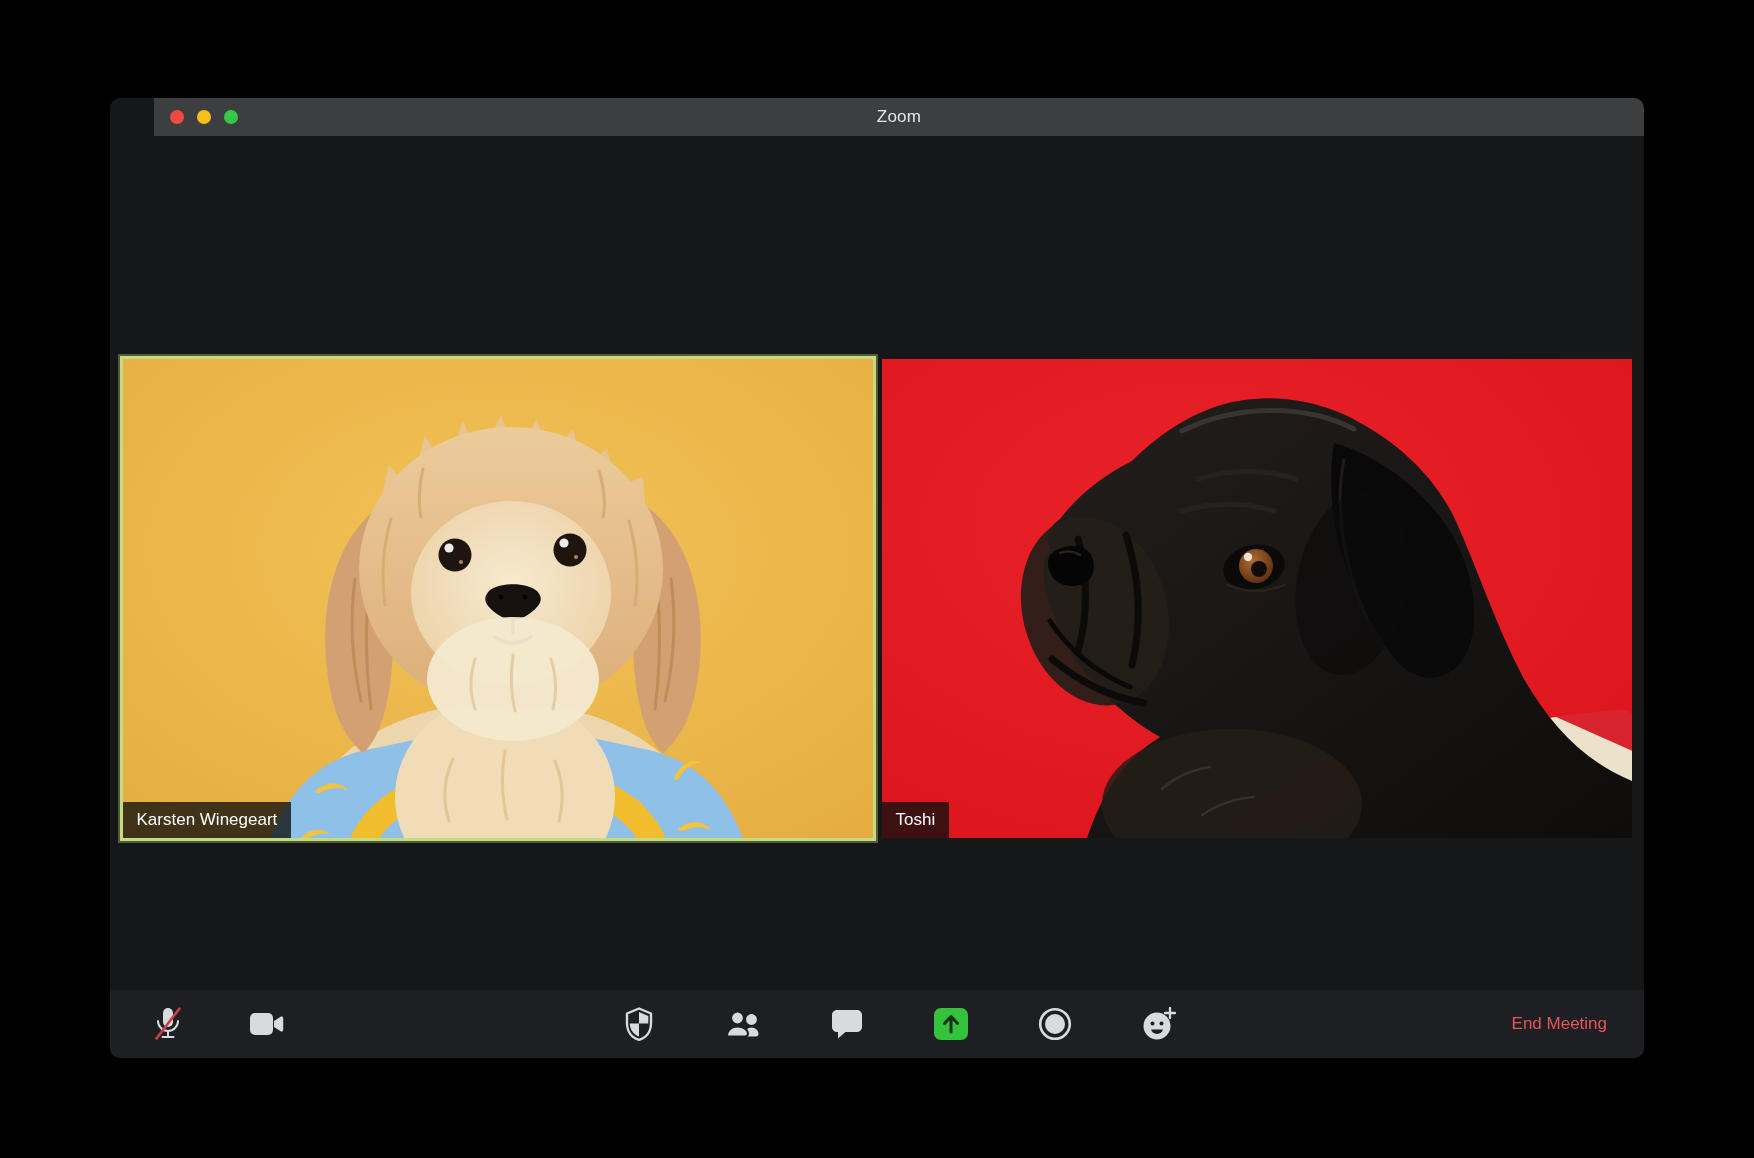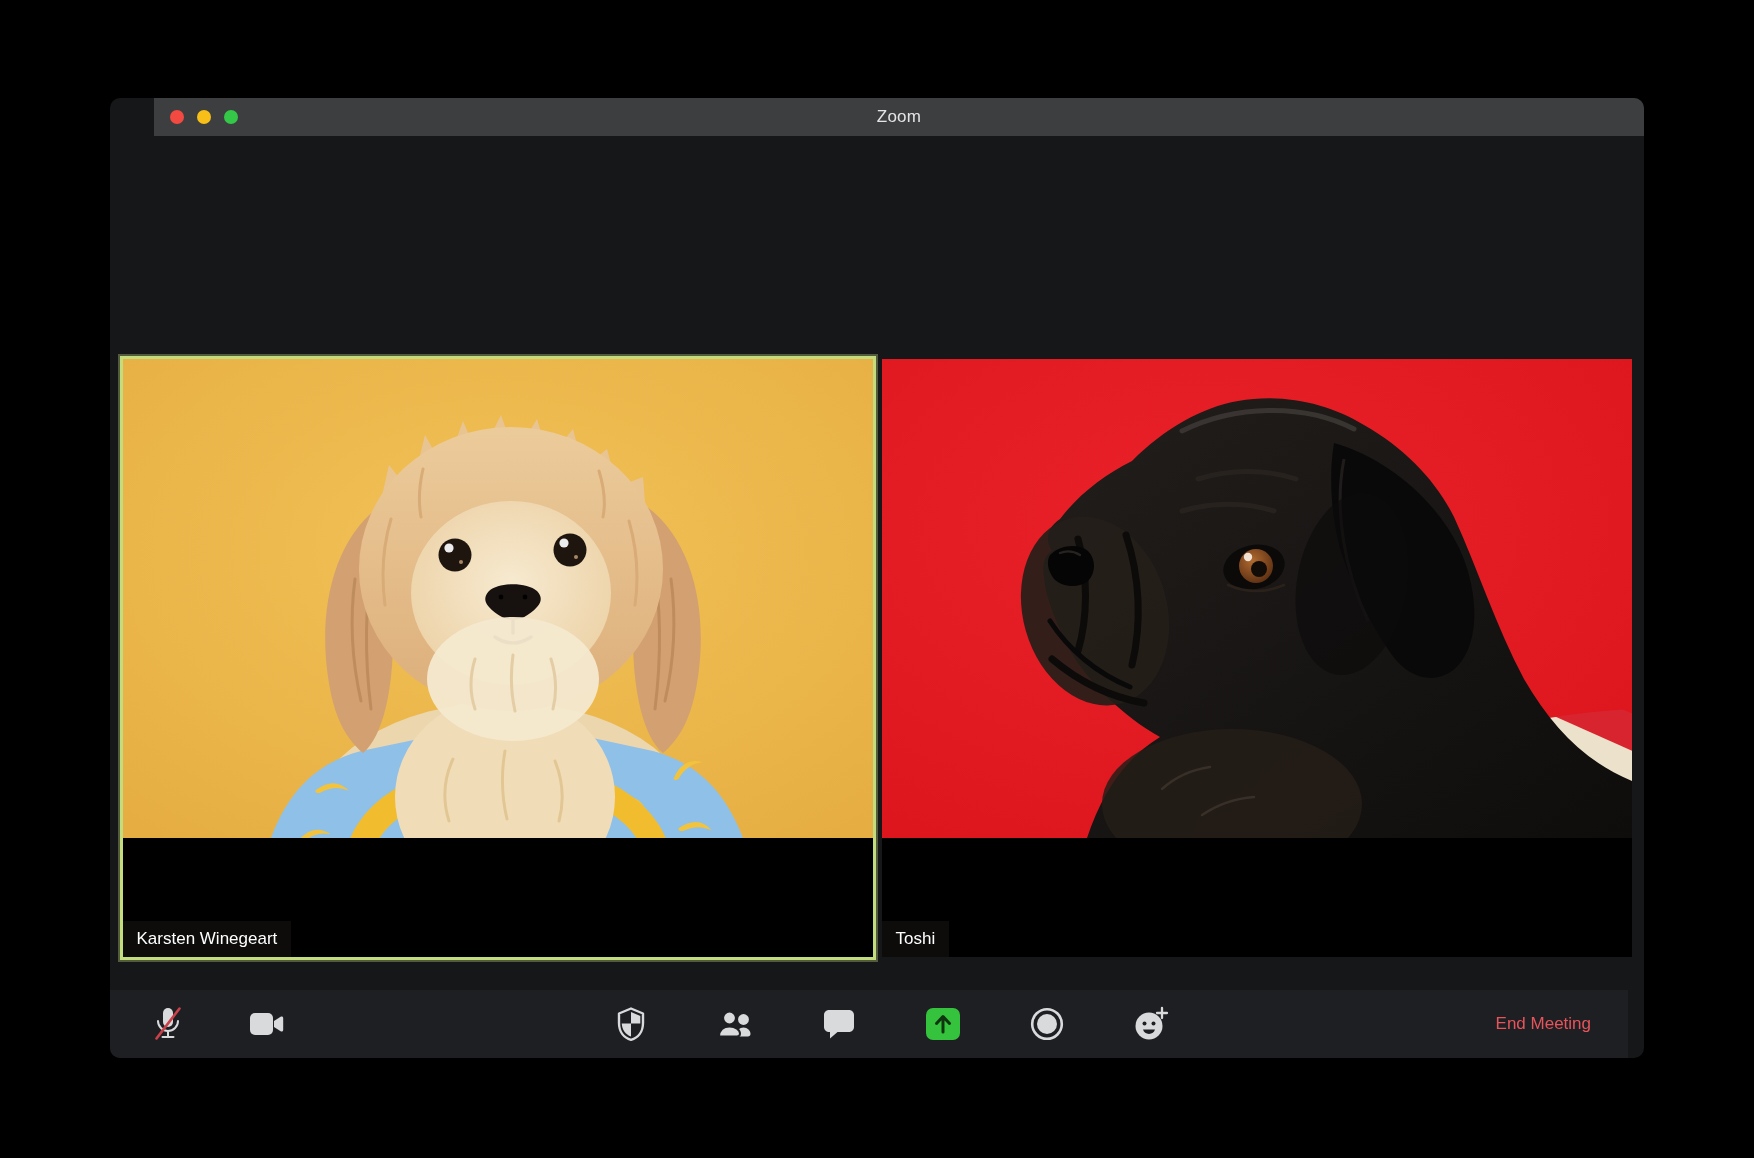--- a/index.html
+++ b/index.html
@@ -12,27 +12,27 @@
             align-items:center;justify-content:center;margin-left:44px;}
   .title{color:#e4e4e6;font-size:17px;letter-spacing:.2px;}
   .lights{position:absolute;left:16px;top:0;height:38px;display:flex;align-items:center;gap:13px;}
   .light{width:14px;height:14px;border-radius:50%;}
   .light.red{background:#f24a40;}
   .light.yellow{background:#f7bf17;}
   .light.green{background:#34c748;}
   
   .content{position:absolute;top:38px;left:0;right:0;bottom:68px;background:#151719;}
   .stage{position:absolute;left:0;right:0;top:223px;display:flex;justify-content:center;gap:9px;}
-  .tile{position:relative;width:750px;height:598px;overflow:hidden;background:#000;}
+  .tile{position:relative;width:750px;height:479px;overflow:hidden;background:#000;}
   .tile svg{display:block;}
   .tile.active{outline:3px solid #c3dc7e;box-shadow:0 0 0 5px rgba(197,222,128,.35);}
   .name-label{position:absolute;left:0;bottom:0;background:rgba(17,16,14,.78);
               color:#fff;font-size:17px;line-height:20px;padding:8px 14px;}
   
-  .toolbar{position:absolute;left:0;right:16px;bottom:0;height:68px;background:#1d1f22;
+  .toolbar{position:absolute;left:0;right:0;bottom:0;height:68px;background:#1d1f22;
            display:flex;align-items:center;color:#d9dadc;padding-left:44px;}
   .tb-left{position:absolute;left:36px;display:flex;gap:55px;}
   .tb-center{margin:0 auto;display:flex;gap:60px;}
   .tb-right{position:absolute;right:37px;}
   .tbtn{width:44px;height:44px;display:flex;align-items:center;justify-content:center;
         background:none;border:none;padding:0;color:#d9dadc;cursor:pointer;}
   .end-btn{background:none;border:none;color:#e6545c;font-size:17px;cursor:pointer;
            font-family:"Liberation Sans",sans-serif;padding:6px 0;}
 </style>
 </head>

